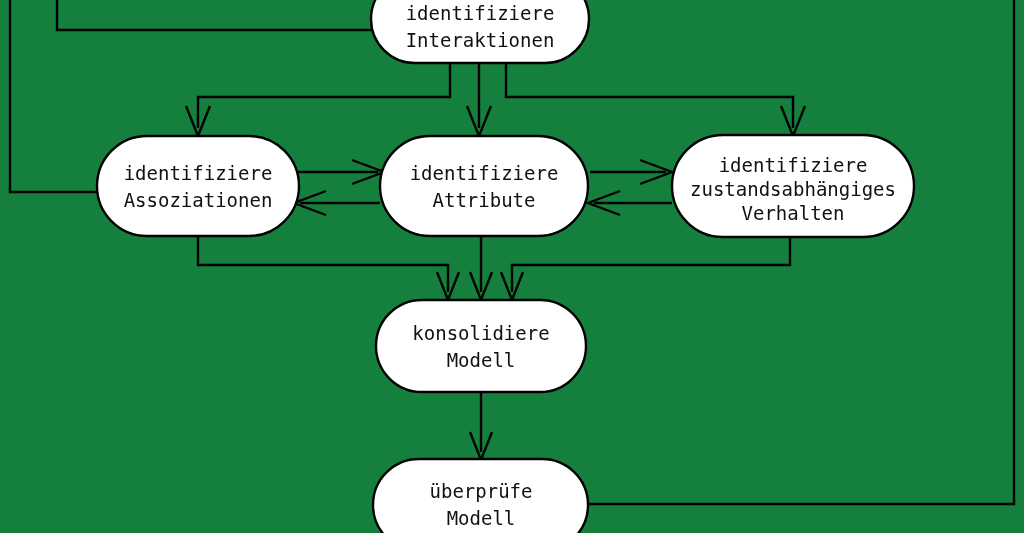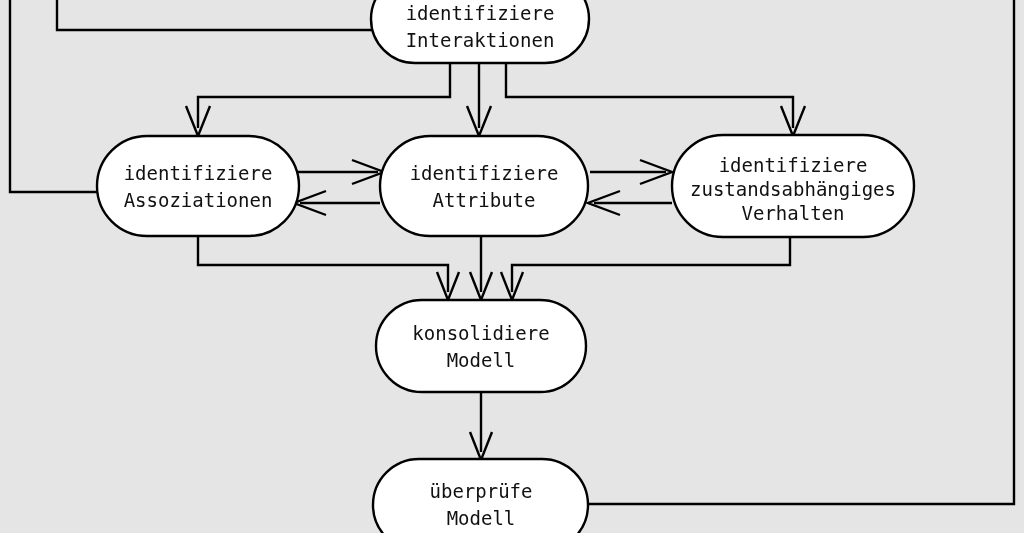--- a/index.html
+++ b/index.html
@@ -4,21 +4,21 @@
 <style>
   html, body {
     margin: 0;
     padding: 0;
     background: #ffffff;
   }
   #canvas {
     position: relative;
     width: 1024px;
     height: 533px;
-    background: #e5e5e5;
+    background: #15803d;
     overflow: hidden;
     font-family: "DejaVu Sans Mono", monospace;
   }
   svg#diagram {
     display: block;
     width: 1024px;
     height: 557px;
   }
   .node-shape {
     fill: #ffffff;

